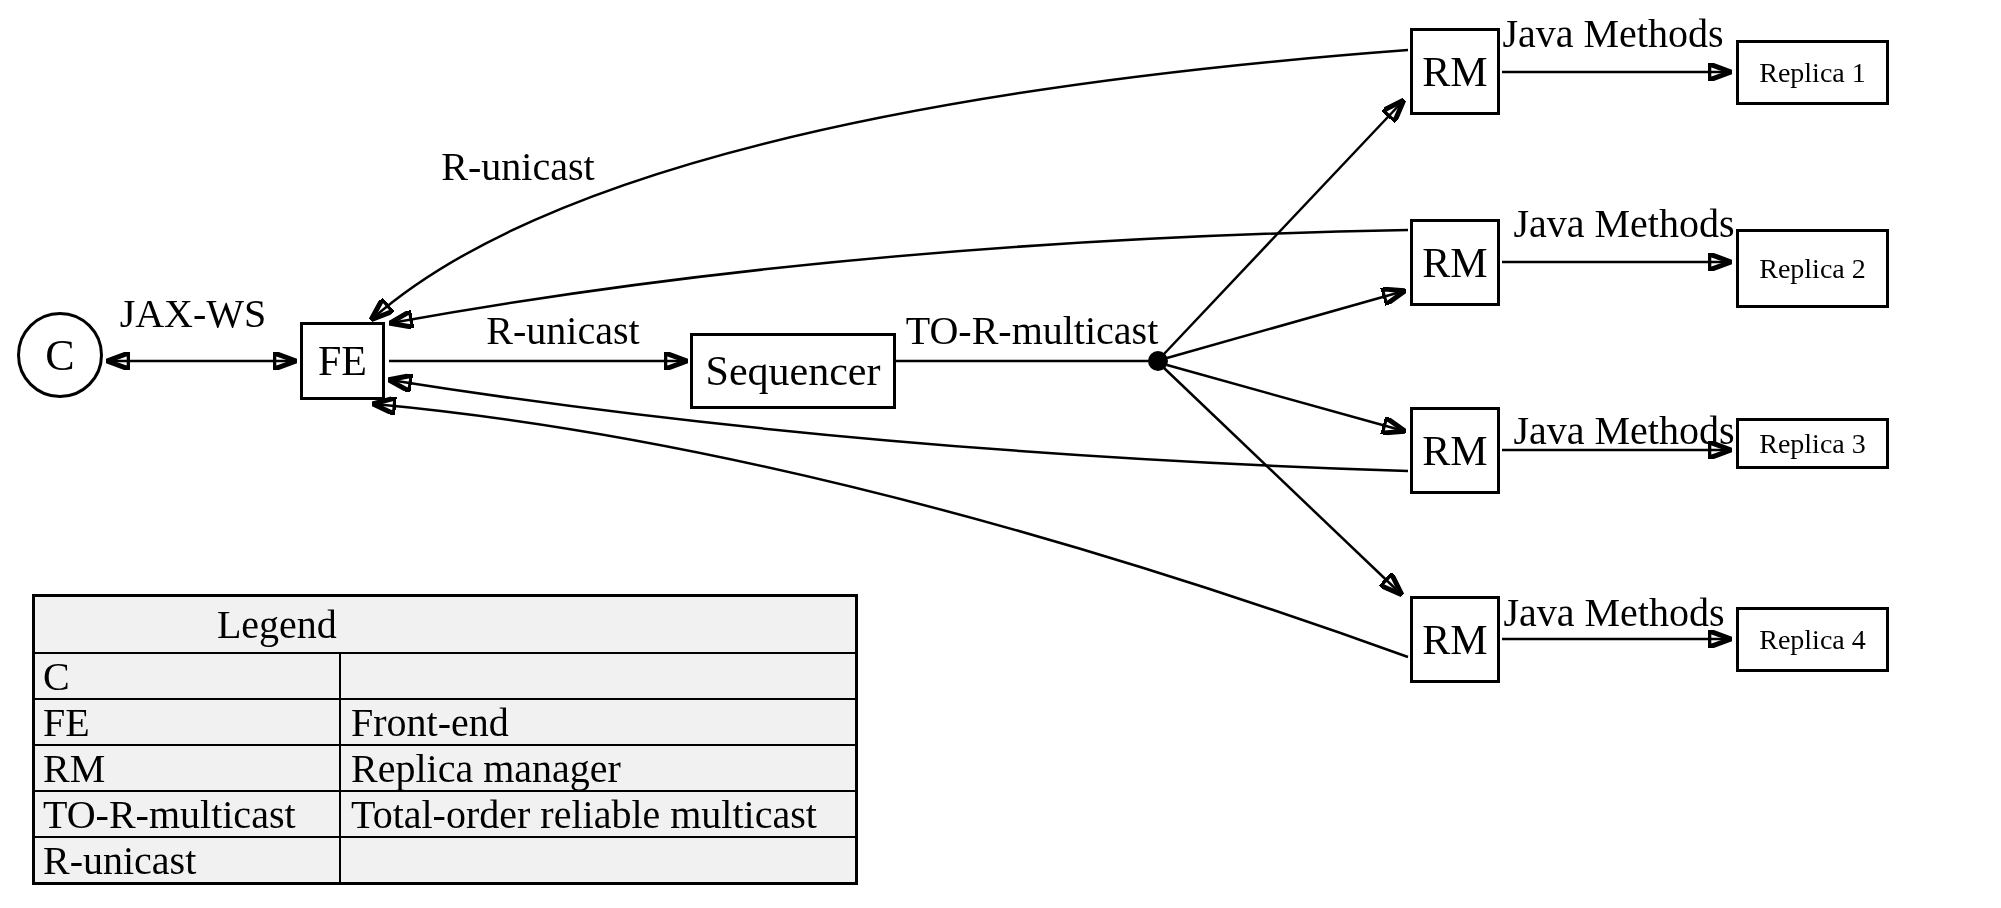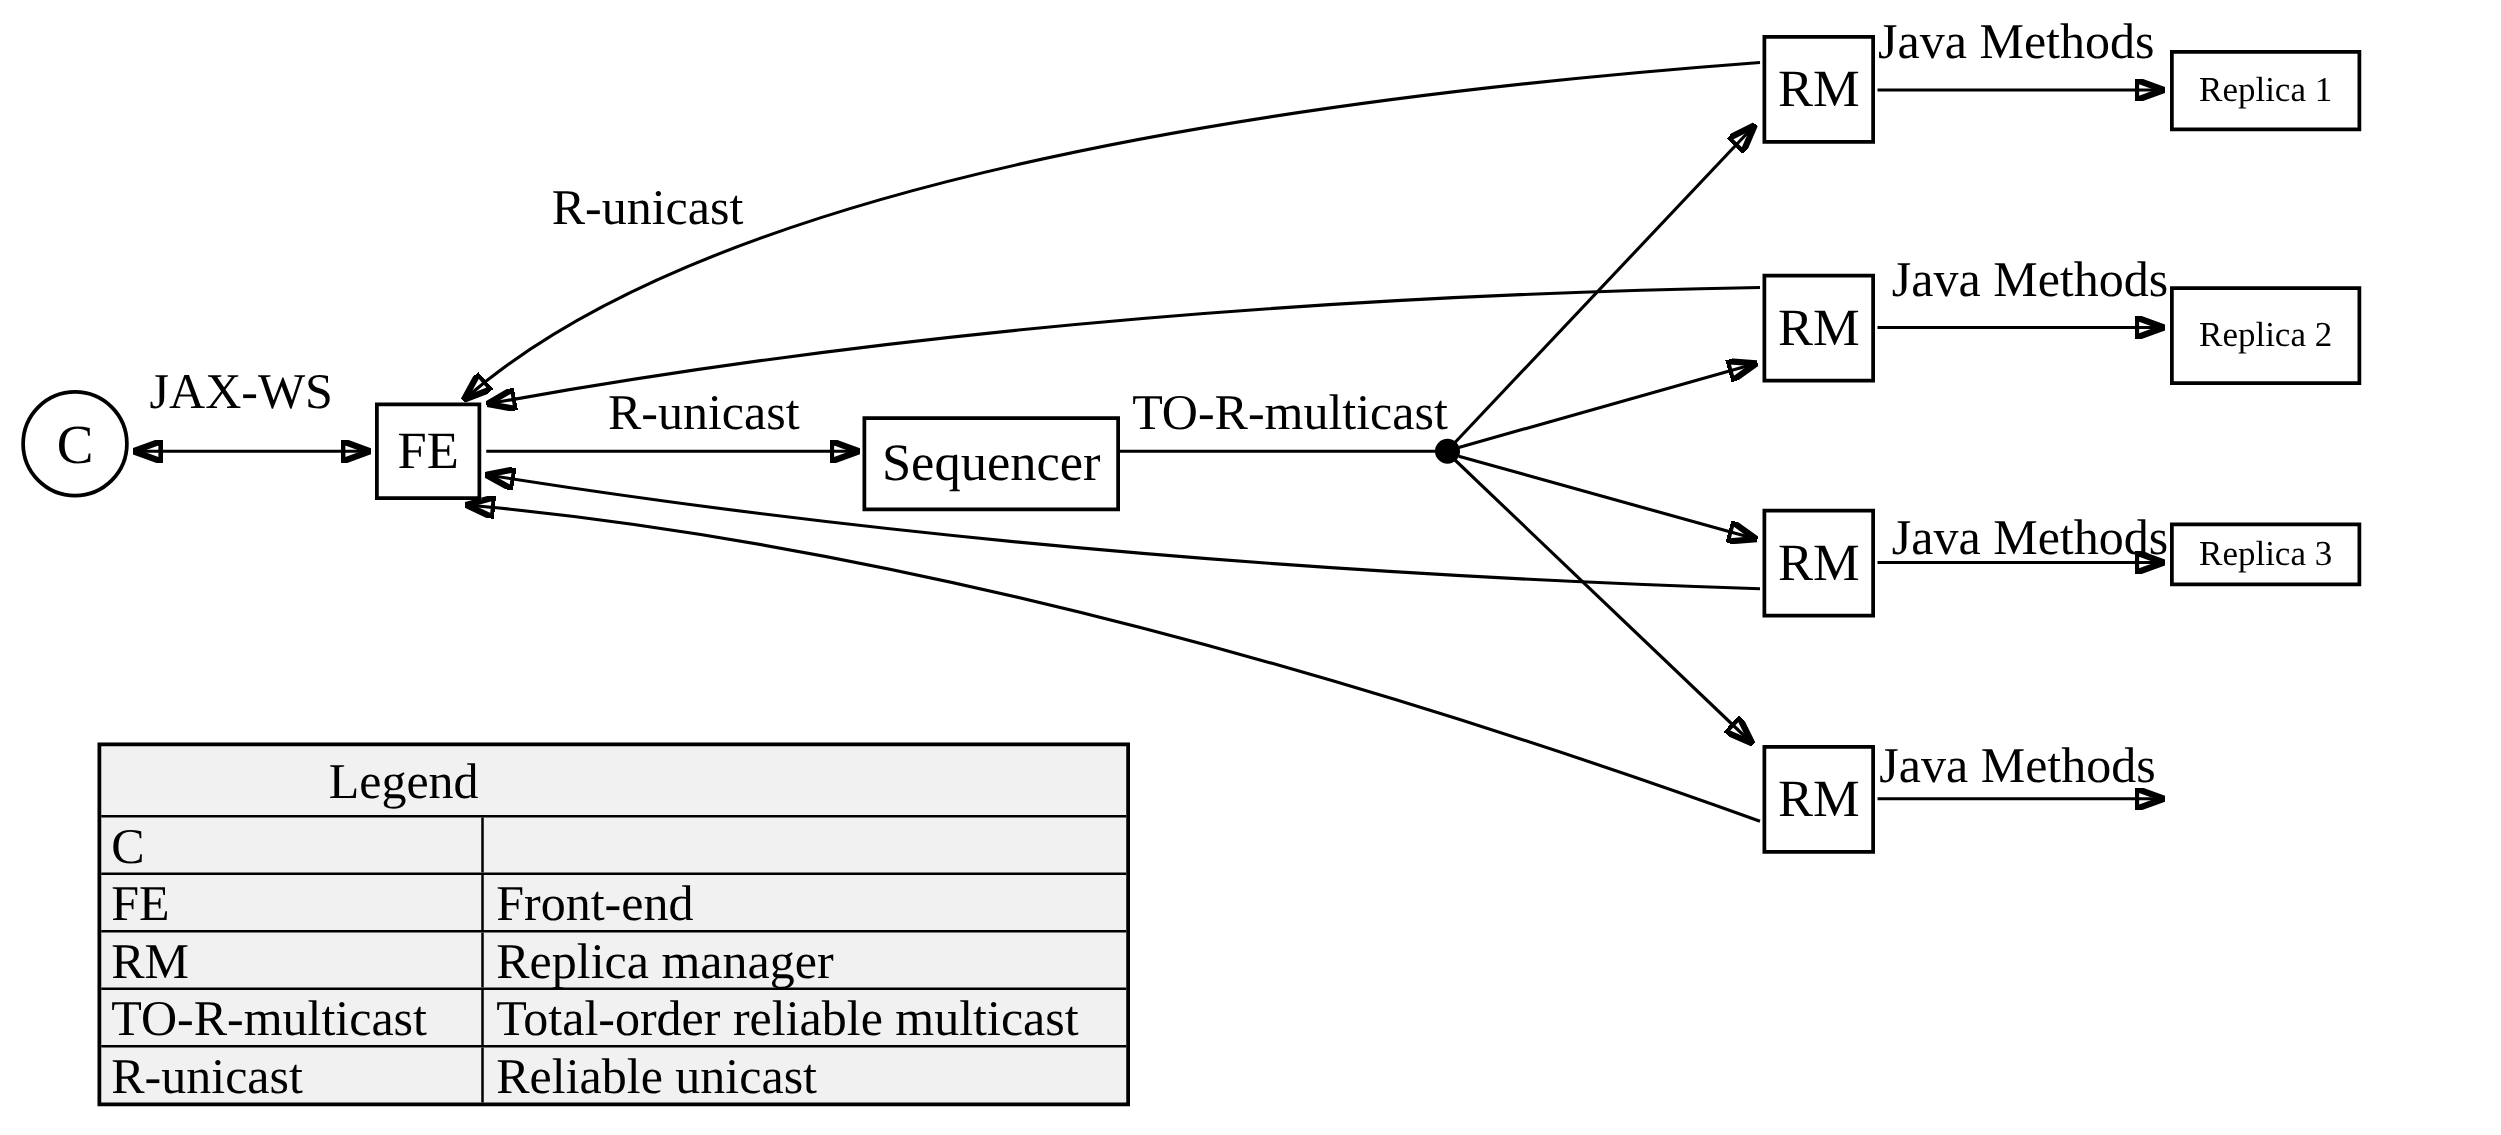--- a/index.html
+++ b/index.html
@@ -39,21 +39,20 @@
 
   .legend {
     position: absolute;
     left: 32px;
     top: 594px;
     width: 826px;
     box-sizing: border-box;
     border: 3px solid #000000;
     background: #f1f1f1;
     font-size: 40px;
-    margin-left: 46px;
   }
   .legend-header {
     height: 55px;
     display: flex;
     align-items: center;
   }
   .legend-title-wrap { width: 59%; text-align: center; }
   .legend-row {
     display: flex;
     height: 46px;
@@ -137,20 +136,23 @@
 
   <div class="node replica" style="left:1736px; top:40px; width:153px; height:65px;">
     <span>Replica 1</span>
   </div>
   <div class="node replica" style="left:1736px; top:229px; width:153px; height:79px;">
     <span>Replica 2</span>
   </div>
   <div class="node replica" style="left:1736px; top:418px; width:153px; height:51px;">
     <span>Replica 3</span>
   </div>
+  <div class="node replica" style="left:1736px; top:607px; width:153px; height:65px;">
+    <span>Replica 4</span>
+  </div>
 
   <div class="edge-label" style="left:193px; top:313px;">JAX-WS</div>
   <div class="edge-label" style="left:518px; top:166px;">R-unicast</div>
   <div class="edge-label" style="left:563px; top:330px;">R-unicast</div>
   <div class="edge-label" style="left:1032px; top:330px;">TO-R-multicast</div>
   <div class="edge-label" style="left:1613px; top:33px;">Java Methods</div>
   <div class="edge-label" style="left:1624px; top:223px;">Java Methods</div>
   <div class="edge-label" style="left:1624px; top:430px;">Java Methods</div>
   <div class="edge-label" style="left:1614px; top:612px;">Java Methods</div>
 
@@ -170,17 +172,16 @@
     <div class="legend-row">
       <div class="legend-abbr">RM</div>
       <div class="legend-meaning">Replica manager</div>
     </div>
     <div class="legend-row">
       <div class="legend-abbr">TO-R-multicast</div>
       <div class="legend-meaning">Total-order reliable multicast</div>
     </div>
     <div class="legend-row">
       <div class="legend-abbr">R-unicast</div>
-      <div class="legend-meaning">Reliable unicast</div>
     </div>
   </div>
 
 </div>
 
 </body></html>

